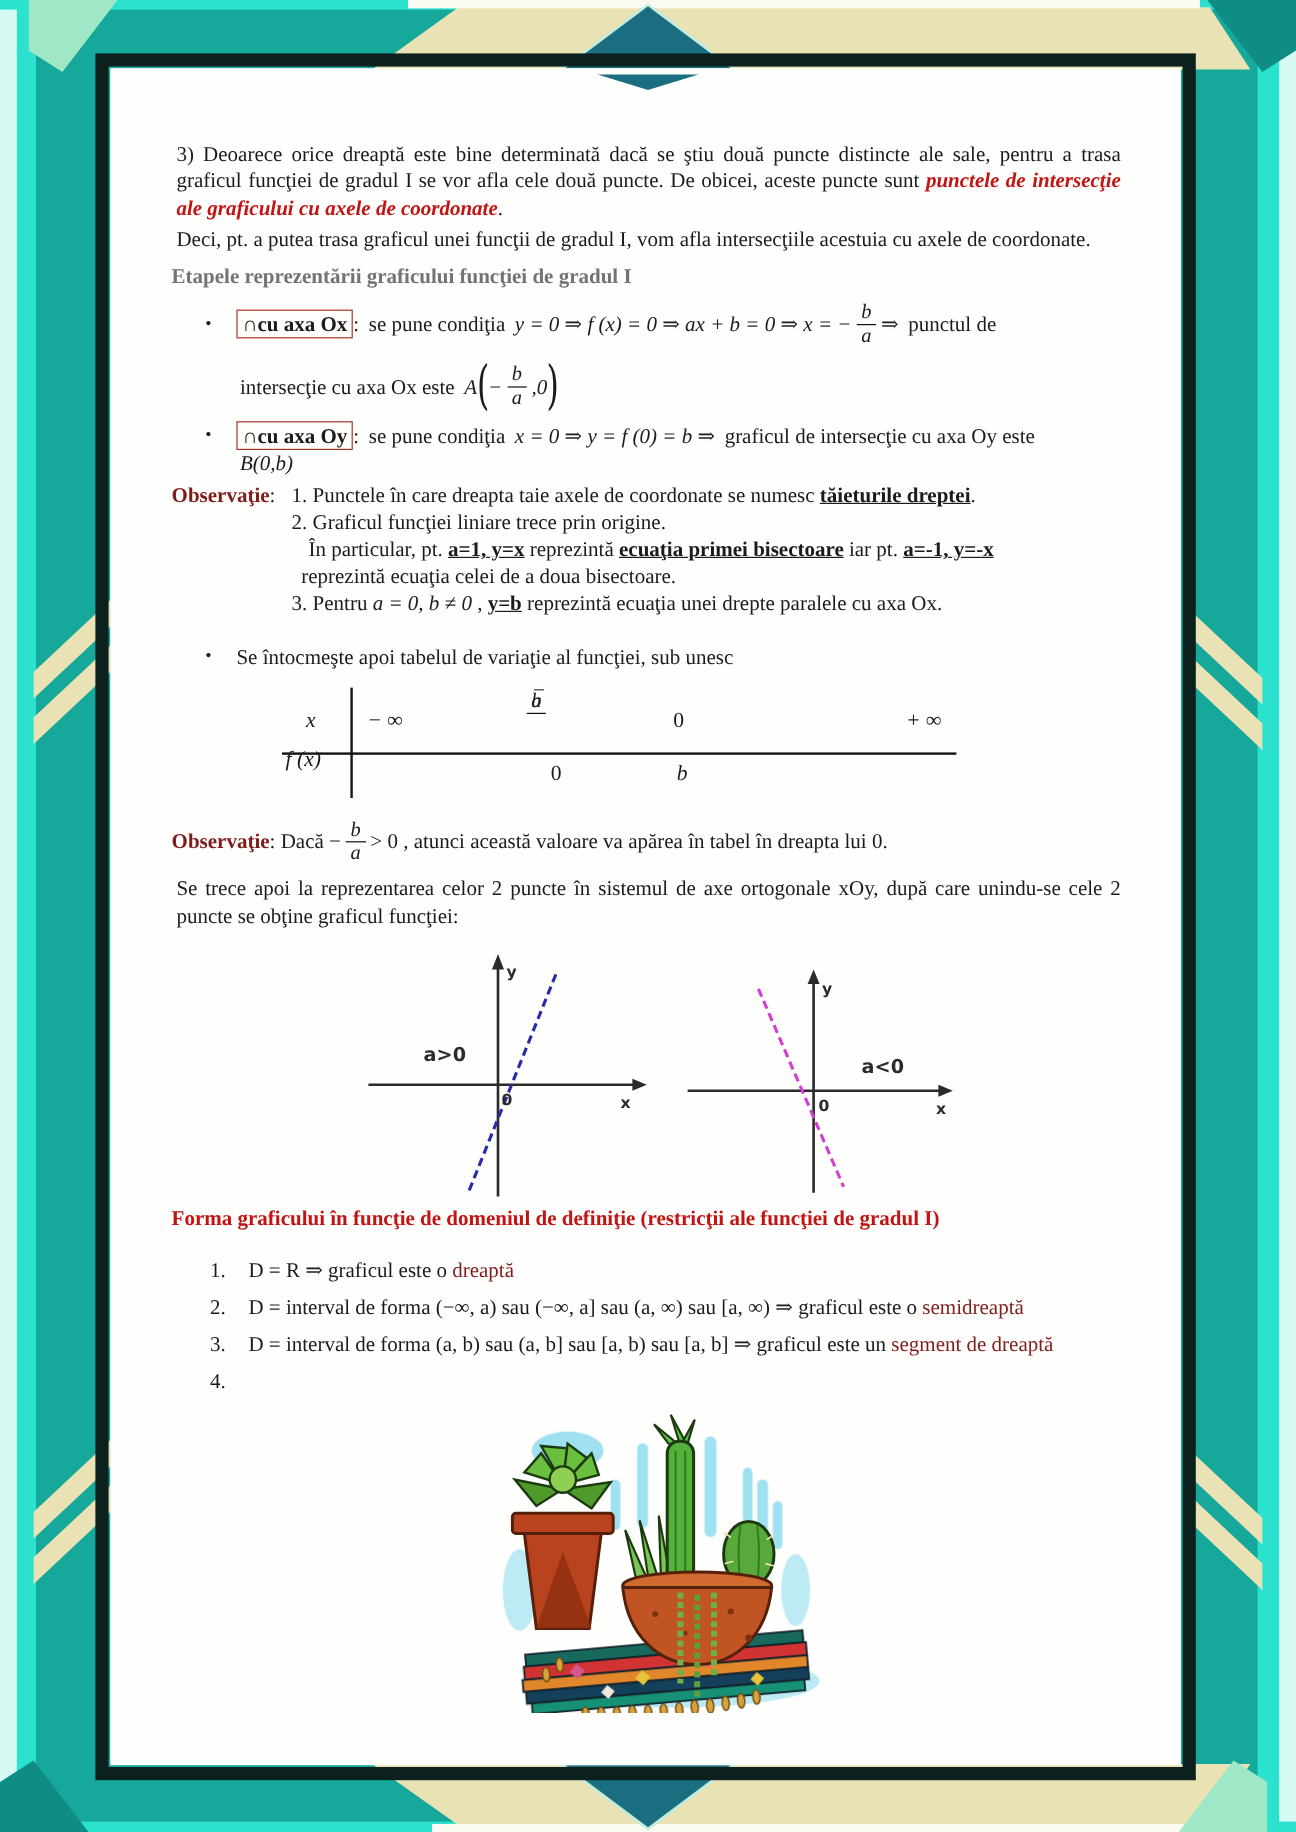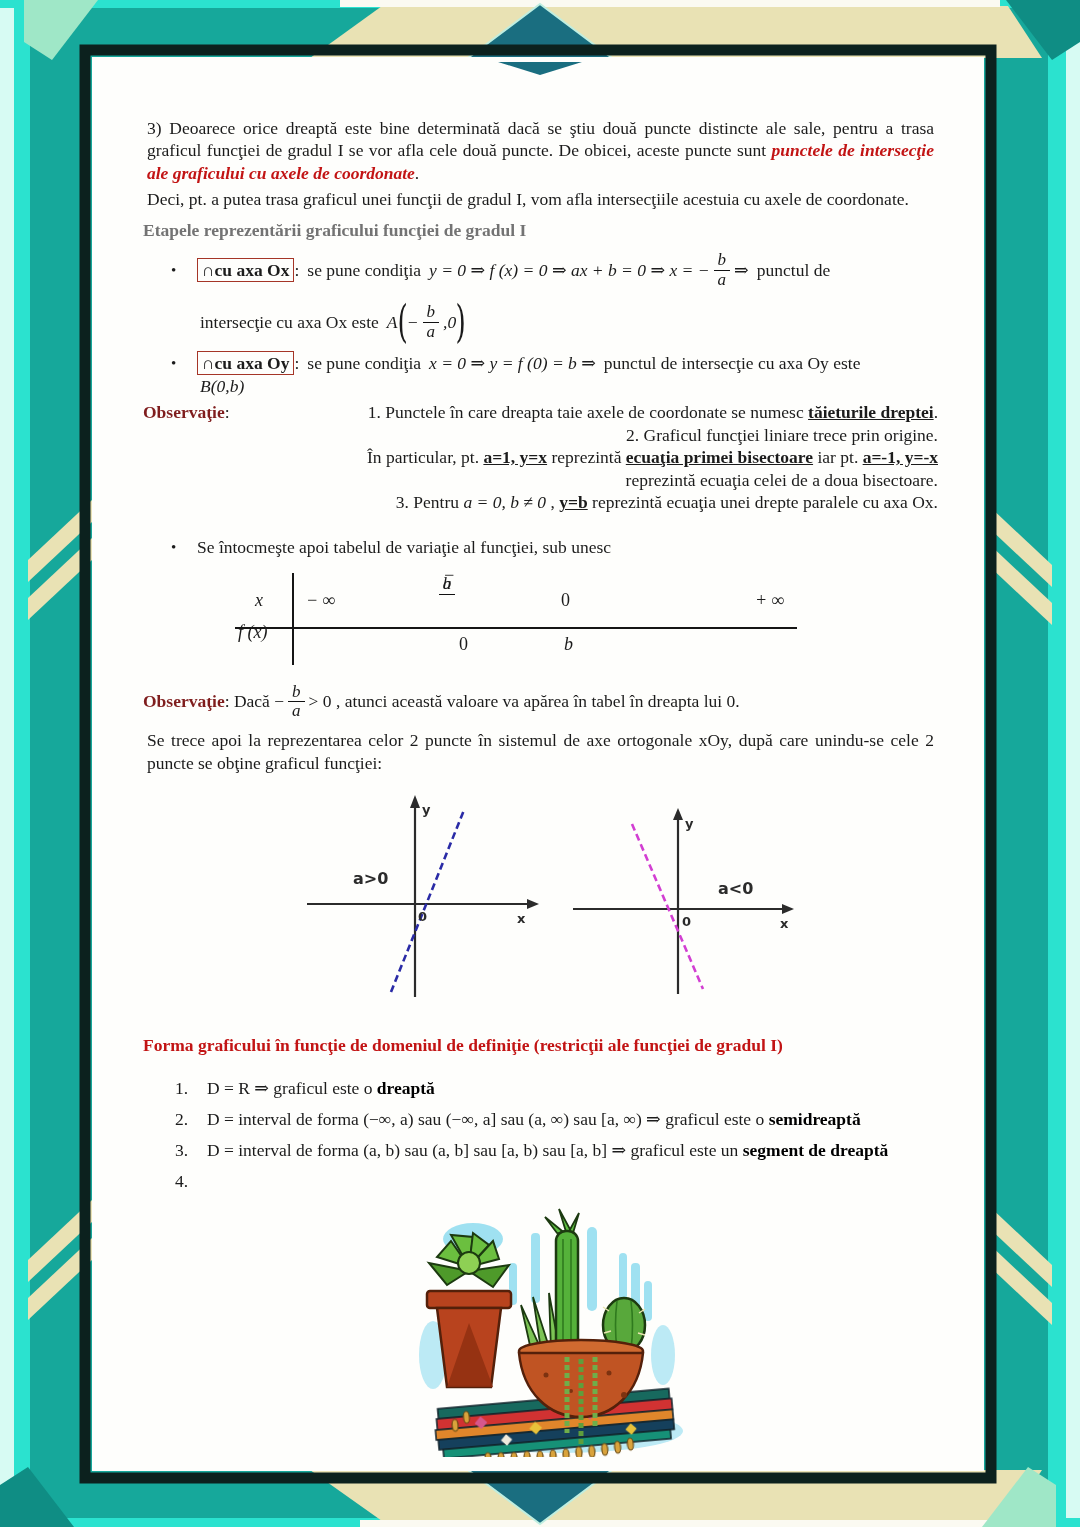--- a/index.html
+++ b/index.html
@@ -8,48 +8,48 @@
         font-family:"Liberation Serif","DejaVu Serif",serif;}
   .frame-svg{position:absolute;left:0;top:0;z-index:0;}
   .content{position:absolute;left:92px;top:57px;width:892px;height:1412px;
            background:#fefefc;z-index:1;box-sizing:border-box;
            padding:56px 46px 0 51px;color:#1b1b1b;font-size:17.5px;line-height:22.4px;}
   .notch{position:absolute;left:498px;top:62px;width:0;height:0;z-index:2;
          border-left:42px solid transparent;border-right:42px solid transparent;
          border-top:13px solid #1a6e80;}
   .para{margin:4px;text-align:justify;}
   .redit{color:#c21414;font-weight:bold;font-style:italic;}
-  .red-bold{color:#000000;font-weight:bold;}
+  .red-bold{color:#7f1d1d;font-weight:normal;}
   .rhead{color:#737373;font-weight:bold;margin:8px 0 0 0;}
   .mi{font-style:italic;}
   .bu{font-weight:bold;text-decoration:underline;}
   .bullet-row{display:flex;align-items:center;margin:2px 0 0 28px;min-height:54px;flex-wrap:nowrap;}
   .bullet-row.short{min-height:24px;margin-top:4px;}
   .bullet-glyph{width:26px;font-size:15px;}
   .boxed{border:1.6px solid #a53527;padding:0 4px;font-weight:bold;white-space:nowrap;}
   .sp{width:8px;display:inline-block;}
   .frac{display:inline-flex;flex-direction:column;align-items:center;
         vertical-align:middle;line-height:1.08;font-style:italic;margin:0 4px;font-size:17px;}
   .frac .num{border-bottom:1.4px solid #111;padding:0 4px;display:block;}
   .frac .den{display:block;}
   .bp{font-size:44px;font-weight:400;line-height:42px;display:inline-block;
       vertical-align:middle;transform:scaleX(.6);margin:0 -4px;
       font-family:"DejaVu Serif",serif;}
   .oxline2{display:flex;align-items:center;margin-left:57px;min-height:50px;}
   .bline{margin-left:57px;font-style:italic;min-height:24px;}
   .obs-grid{display:grid;grid-template-columns:100px 1fr;margin-top:2px;}
   .obs-label{color:#7f1d1d;font-weight:bold;}
-  .obs-items div{min-height:22.4px;text-align:right;}
+  .obs-items div{min-height:22.4px;}
   .vartable{position:relative;height:94px;margin-top:14px;font-size:18px;}
   .vartable span{position:absolute;}
   .vt-line-v{position:absolute;left:149px;top:0;width:1.6px;height:92px;background:#151515;}
   .vt-line-h{position:absolute;left:92px;top:54px;width:562px;height:1.6px;background:#151515;}
   .obs2-row{display:flex;align-items:center;margin-top:10px;min-height:48px;}
   .graphs-row{display:flex;margin-left:158px;margin-top:18px;gap:19px;align-items:flex-start;}
-  .domain-head{color:#c21414;font-weight:bold;margin-top:30px;}
+  .domain-head{color:#c21414;font-weight:bold;}
   .domain-list{margin-top:16px;}
   .domain-item{display:flex;line-height:31px;margin-left:32px;}
   .domain-item .num{width:32px;}
   .cactus-wrap{width:320px;margin:8px auto 0 auto;}
   .gr-label{font-family:"DejaVu Sans",sans-serif;font-weight:bold;font-size:16px;fill:#2b2b2b;}
   .gr-small{font-family:"DejaVu Sans",sans-serif;font-weight:bold;font-size:13px;fill:#2b2b2b;}
 </style>
 </head>
 <body>
 
@@ -130,21 +130,21 @@
 
     <div class="bullet-row short">
       <span class="bullet-glyph">•</span>
       <span class="boxed">∩cu axa Oy</span>
         <span>:</span>
       <span class="sp"></span>
         <span>se pune condiţia</span>
       <span class="sp"></span>
         <span class="mi">x = 0 ⇒ y = f (0) = b ⇒</span>
       <span class="sp"></span>
-        <span>punctul de intersecţie cu axa Oy este</span>
+        <span>graficul de intersecţie cu axa Oy este</span>
     </div>
     <div class="bline">B(0,b)</div>
 
     <div class="obs-grid">
       <div><span class="obs-label">Observaţie</span><span>:</span></div>
       <div class="obs-items">
         <div><span>1. Punctele în care dreapta taie axele de coordonate se numesc </span><span class="bu">tăieturile dreptei</span><span>.</span></div>
         <div>2. Graficul funcţiei liniare trece prin origine.</div>
         <div style="margin-left:14px;"><span>În particular, pt. </span><span class="bu">a=1, y=x</span><span> reprezintă </span><span class="bu">ecuaţia primei bisectoare</span><span> iar pt. </span><span class="bu">a=-1, y=-x</span></div>
         <div style="margin-left:8px;">reprezintă ecuaţia celei de a doua bisectoare.</div>

